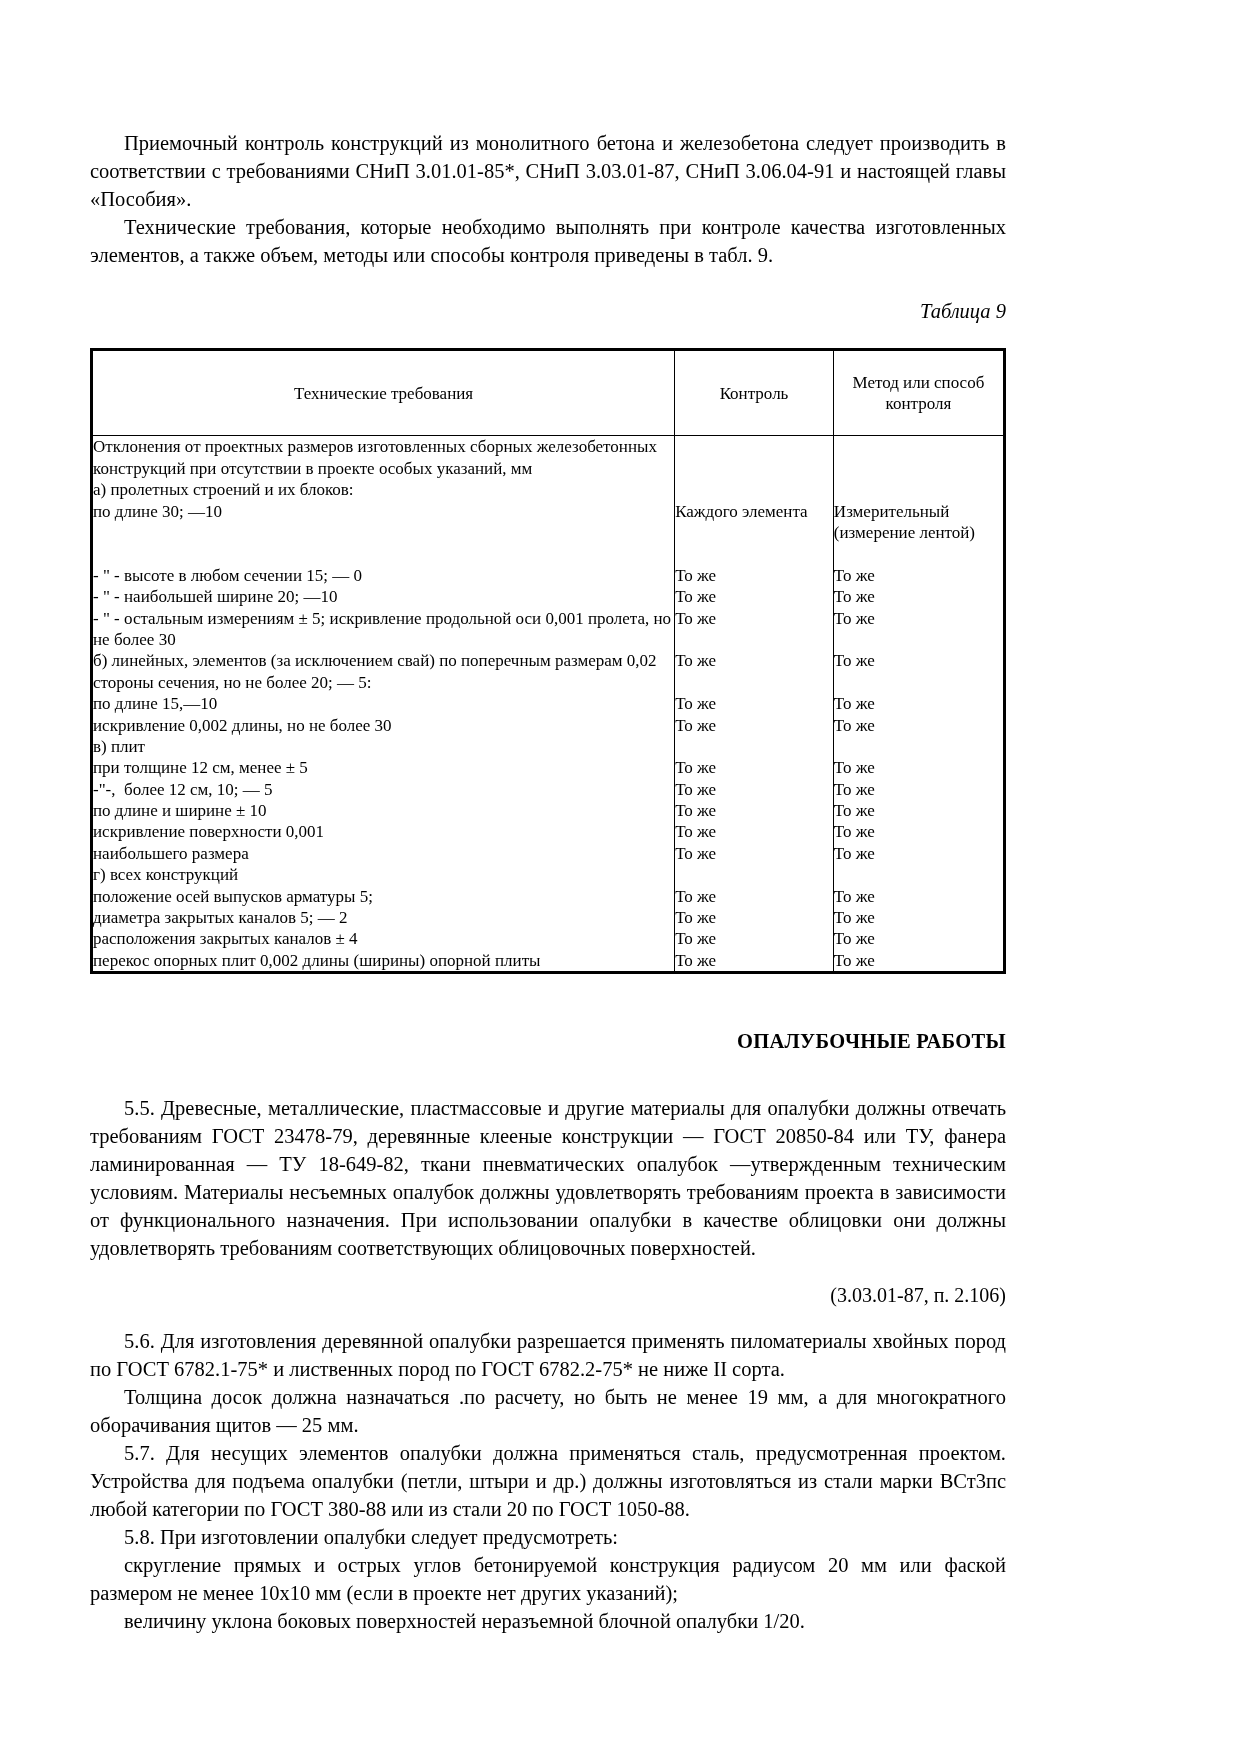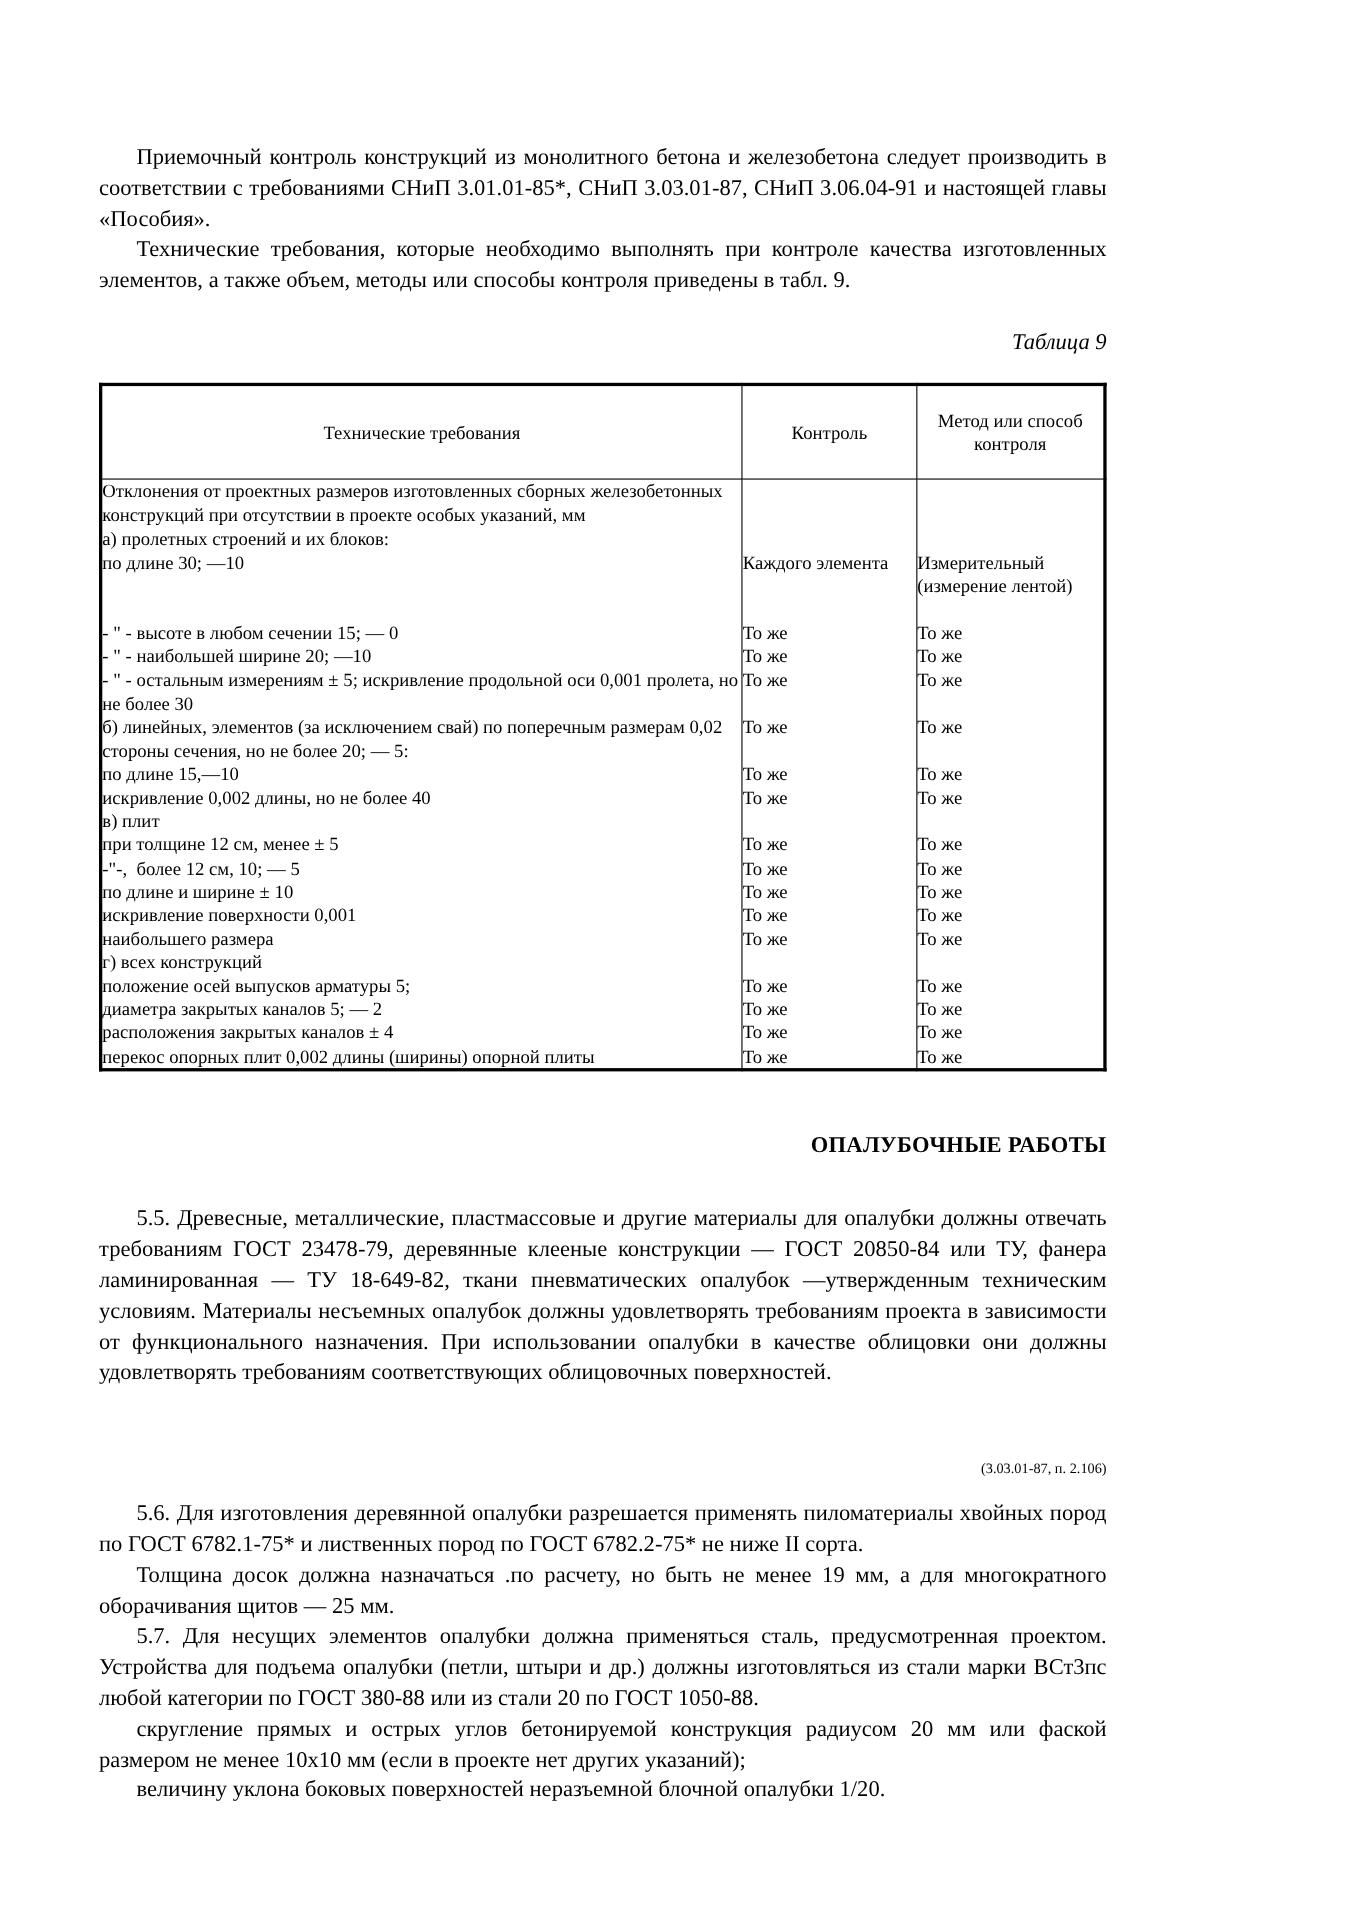--- a/index.html
+++ b/index.html
@@ -112,24 +112,23 @@
     padding: 0;
     font-size: 20.5px;
     font-weight: bold;
     text-align: right;
     letter-spacing: 0.3px;
   }
   .gap-before-heading { height: 56px; }
   .gap-after-heading { height: 42px; }
   .gap-para { height: 19px; }
   .right-ref {
-    font-size: 13px;
+    font-size: 20px;
     text-align: right;
     line-height: 1.365;
-    margin-top: 44px;
   }
 </style>
 </head>
 <body>
 
 <div class="page">
   <div class="content">
 
     <div>
       <p class="indent">Приемочный контроль конструкций из монолитного бетона и железобетона следует производить в соответствии с требованиями СНиП 3.01.01-85*, СНиП 3.03.01-87, СНиП 3.06.04-91 и настоящей главы «Пособия».</p>
@@ -165,21 +164,21 @@
                 <span class="ln">по длине 30; —10</span>
                 <span class="ln blank">&nbsp;</span>
                 <span class="ln blank">&nbsp;</span>
                 <span class="ln">- " - высоте в любом сечении 15; — 0</span>
                 <span class="ln">- " - наибольшей ширине 20; —10</span>
                 <span class="ln just">- " - остальным измерениям ± 5; искривление продольной оси 0,001 пролета, но</span>
                 <span class="ln">не более 30</span>
                 <span class="ln just">б) линейных, элементов (за исключением свай) по поперечным размерам 0,02</span>
                 <span class="ln">стороны сечения, но не более 20; — 5:</span>
                 <span class="ln">по длине 15,—10</span>
-                <span class="ln">искривление 0,002 длины, но не более 40</span>
+                <span class="ln">искривление 0,002 длины, но не более 30</span>
                 <span class="ln">в) плит</span>
                 <span class="ln">при толщине 12 см, менее ± 5</span>
                 <span class="ln">-"-,  более 12 см, 10; — 5</span>
                 <span class="ln">по длине и ширине ± 10</span>
                 <span class="ln">искривление поверхности 0,001</span>
                 <span class="ln">наибольшего размера</span>
                 <span class="ln">г) всех конструкций</span>
                 <span class="ln">положение осей выпусков арматуры 5;</span>
                 <span class="ln">диаметра закрытых каналов 5; — 2</span>
                 <span class="ln">расположения закрытых каналов ± 4</span>
@@ -259,19 +258,20 @@
     <div class="gap-para"></div>
 
     <div class="right-ref">(3.03.01-87, п. 2.106)</div>
 
     <div class="gap-para"></div>
 
     <div>
       <p class="indent">5.6. Для изготовления деревянной опалубки разрешается применять пиломатериалы хвойных пород по ГОСТ 6782.1-75* и лиственных пород по ГОСТ 6782.2-75* не ниже II сорта.</p>
       <p class="indent">Толщина досок должна назначаться .по расчету, но быть не менее 19 мм, а для многократного оборачивания щитов — 25 мм.</p>
       <p class="indent">5.7. Для несущих элементов опалубки должна применяться сталь, предусмотренная проектом. Устройства для подъема опалубки (петли, штыри и др.) должны изготовляться из стали марки ВСт3пс любой категории по ГОСТ 380-88 или из стали 20 по ГОСТ 1050-88.</p>
+      <p class="indent">5.8. При изготовлении опалубки следует предусмотреть:</p>
       <p class="indent">скругление прямых и острых углов бетонируемой конструкция радиусом 20 мм или фаской размером не менее 10x10 мм (если в проекте нет других указаний);</p>
       <p class="indent">величину уклона боковых поверхностей неразъемной блочной опалубки 1/20.</p>
 
     </div>
 
   </div>
 </div>
 
 </body></html>

